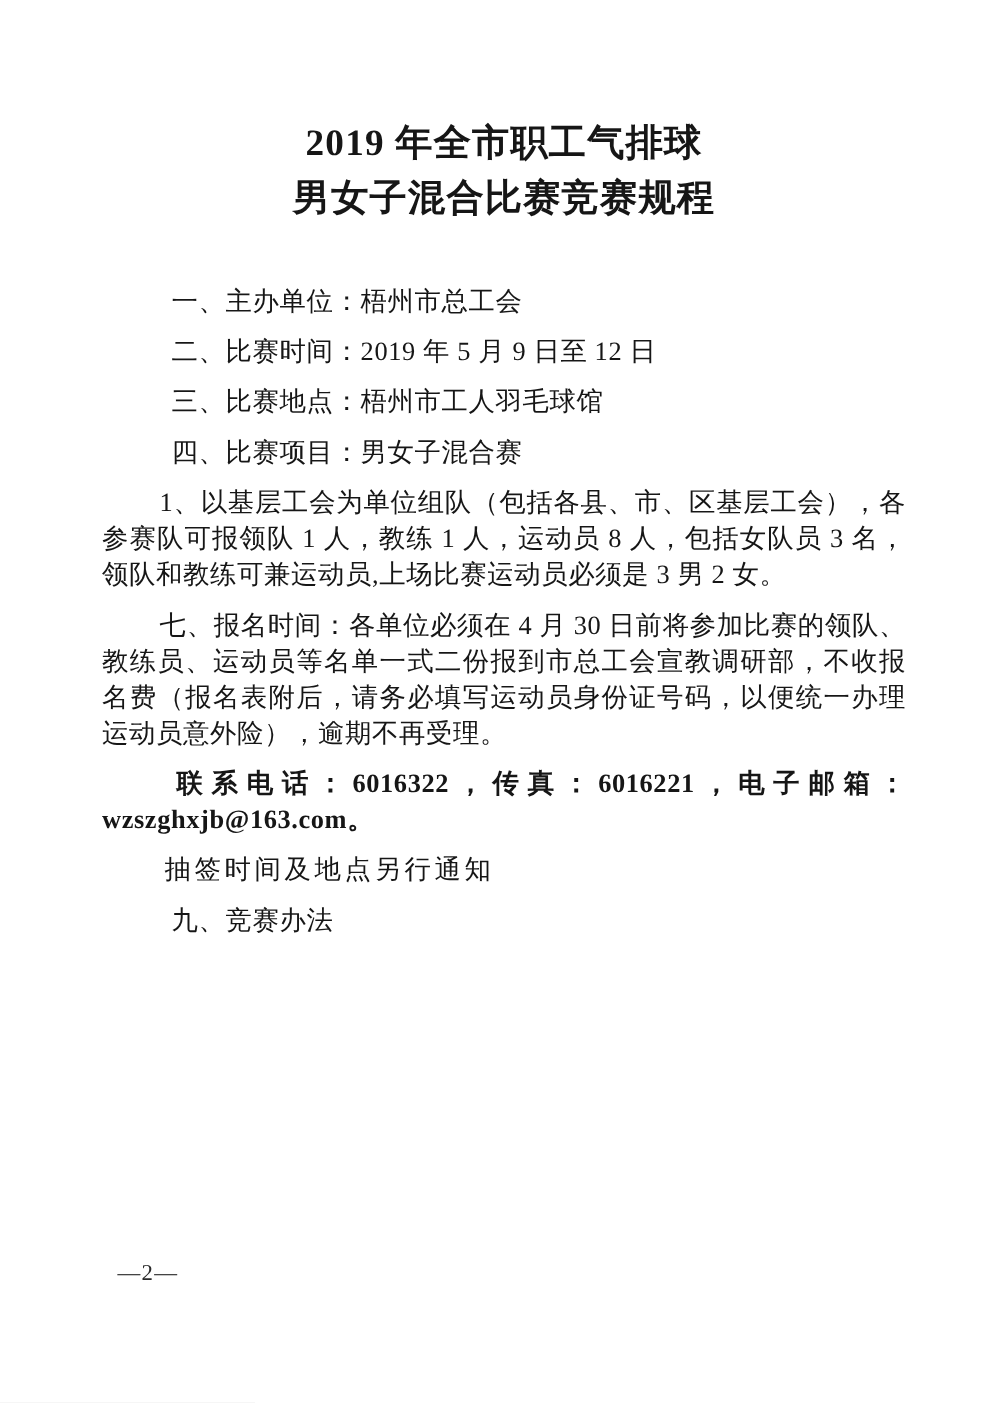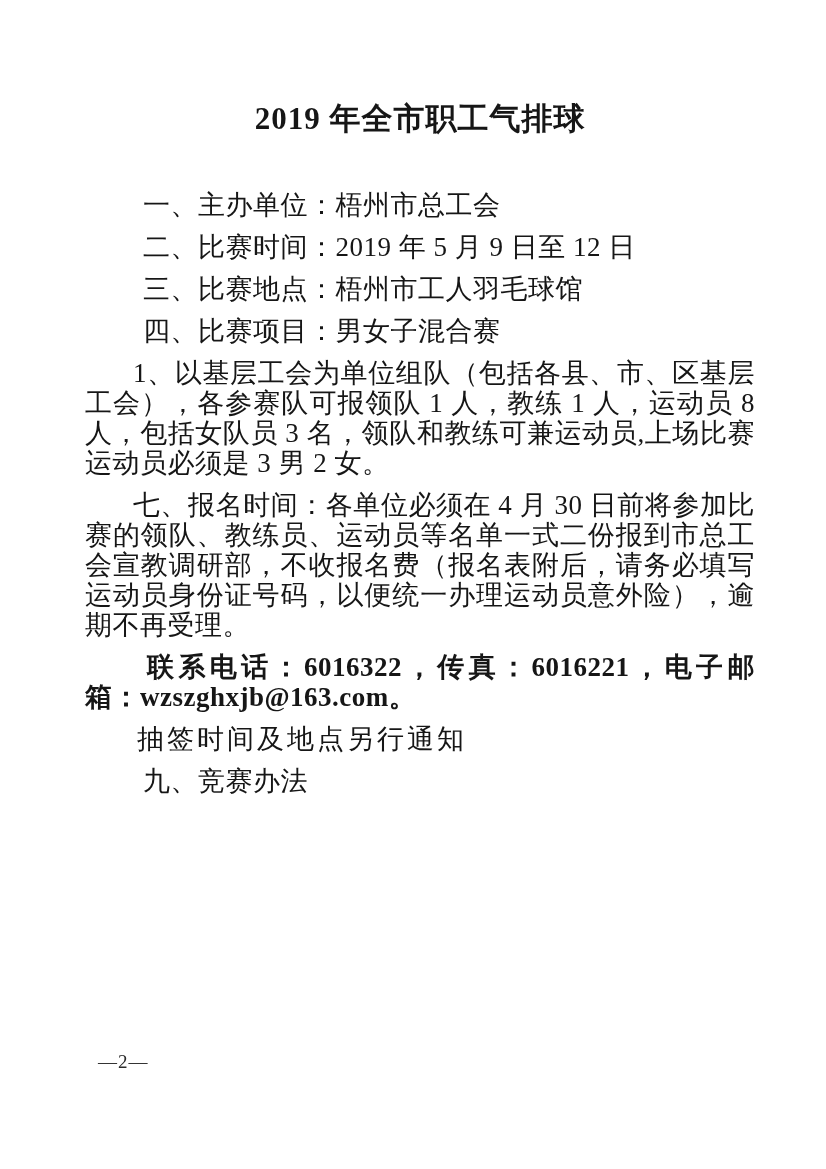--- a/index.html
+++ b/index.html
@@ -16,21 +16,21 @@
   .title {
     padding: 96px 71px 0 85px;
     font-size: 31px;
     font-weight: bold;
     line-height: 46px;
     text-align: center;
     letter-spacing: 1px;
   }
   .content {
     margin: 48px 71px 0 85px;
-    font-size: 27px;
+    font-size: 22px;
     line-height: 30px;
     letter-spacing: 0.5px;
   }
   .content p { margin: 0 0 12px 0; }
   .item { margin-left: 58px !important; }
   .note { margin-left: 52px !important; letter-spacing: 3px; }
   .para { text-align: justify; text-indent: 48px; }
   .para-contact { text-indent: 62px; font-weight: bold; }
   .bold { font-weight: bold; }
   .pagenum {
@@ -42,20 +42,21 @@
     color: #2a2a2a;
   }
 </style>
 </head>
 <body>
 
 <div class="page">
 
   <div class="title">
     <div>2019 年全市职工气排球</div>
+    <div>男女子混合比赛竞赛规程</div>
   </div>
 
   <div class="content">
     <p class="item">一、主办单位：梧州市总工会</p>
     <p class="item">二、比赛时间：2019 年 5 月 9 日至 12 日</p>
     <p class="item">三、比赛地点：梧州市工人羽毛球馆</p>
     <p class="item">四、比赛项目：男女子混合赛</p>
 
     <p class="para">1、以基层工会为单位组队（包括各县、市、区基层工会），各参赛队可报领队 1 人，教练 1 人，运动员 8 人，包括女队员 3 名，领队和教练可兼运动员,上场比赛运动员必须是 3 男 2 女。</p>
 

